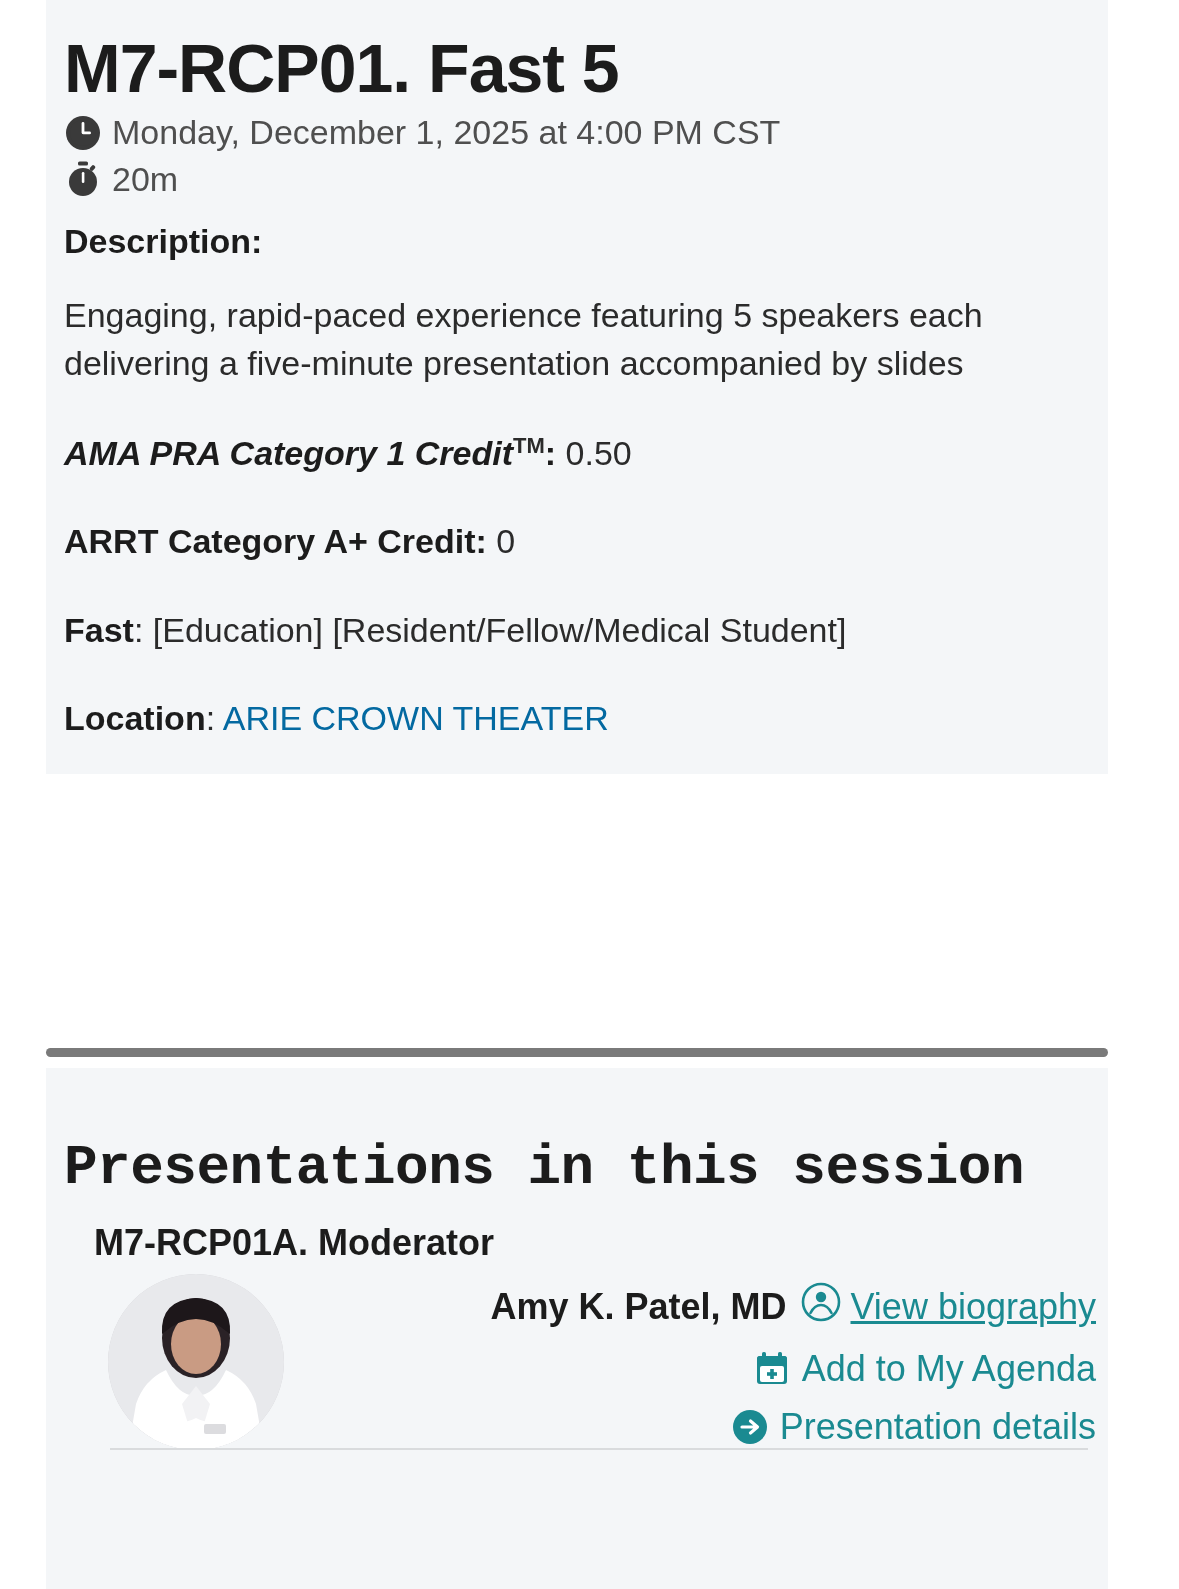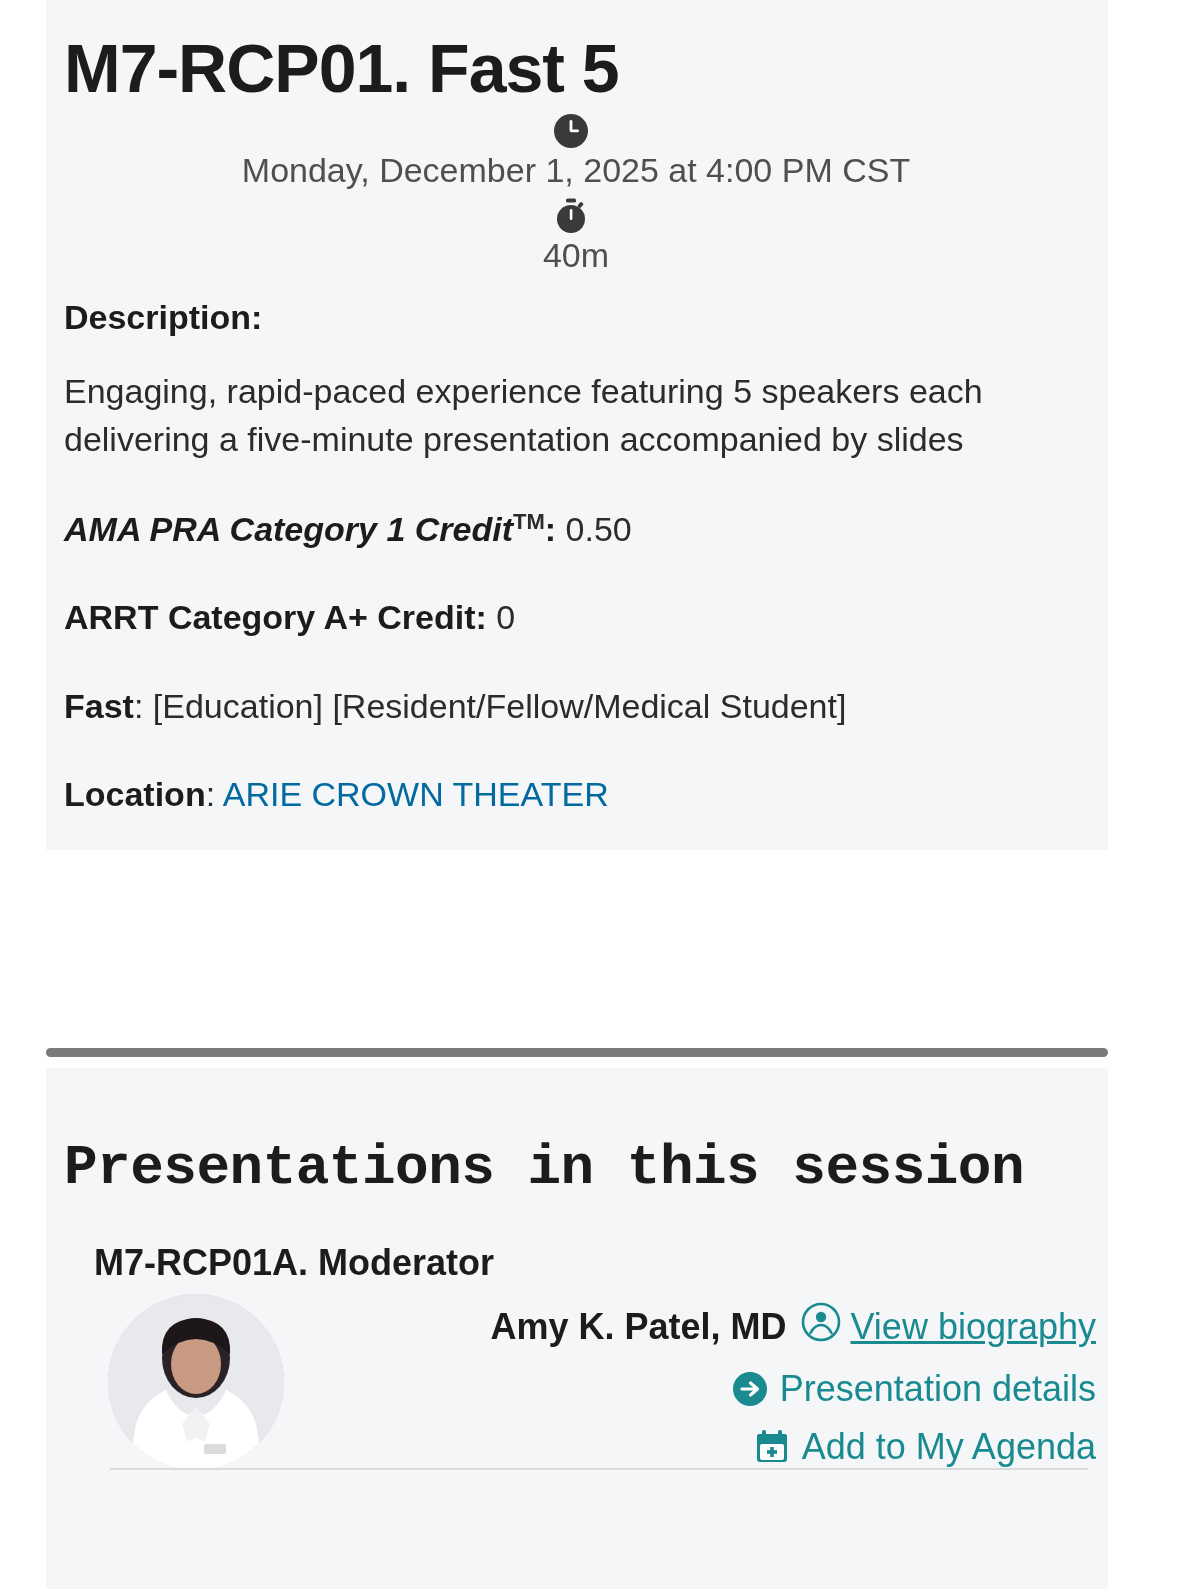--- a/index.html
+++ b/index.html
@@ -41,21 +41,20 @@
     margin: 0 0 6px 0;
     line-height: 1.12;
   }
   .meta-row {
     display: flex;
     align-items: center;
     font-size: 34px;
     color: #4f4f4f;
     margin: 6px 0 0 0;
     line-height: 1.2;
-    flex-direction: column;
   }
   .meta-row .icon {
     flex: 0 0 auto;
     margin-right: 10px;
     display: inline-flex;
     align-items: center;
   }
   .clock-icon svg, .timer-icon svg { display: block; }
 
   .desc-label {
@@ -116,21 +115,21 @@
   .section-title {
     font-size: 56px;
     font-weight: bold;
     color: #1c1c1c;
     margin: 0;
     padding: 68px 0 0 18px;
     letter-spacing: -0.5px;
     font-family: Liberation Mono, monospace;
   }
   .pres-block {
-    margin-top: 42px;
+    margin-top: 22px;
     padding: 0 12px 0 18px;
     position: relative;
   }
   .pres-code {
     font-size: 36px;
     font-weight: bold;
     color: #1c1c1c;
     margin-left: 30px;
   }
   .pres-row {
@@ -214,21 +213,21 @@
 
       <div class="meta-row">
         <span class="icon timer-icon">
           <svg width="38" height="38" viewBox="0 0 38 38">
             <rect x="14" y="1.5" width="10" height="4" rx="1.6" fill="#3a3a3a"></rect>
             <rect x="26.5" y="5" width="4" height="6" rx="1.6" transform="rotate(40 28.5 8)" fill="#3a3a3a"></rect>
             <circle cx="19" cy="22" r="14" fill="#3a3a3a"></circle>
             <rect x="17.8" y="12" width="2.6" height="11" rx="1.3" fill="#ffffff"></rect>
           </svg>
         </span>
-        <span>40m</span>
+        <span>20m</span>
       </div>
 
       <div class="desc-label">Description:</div>
 
       <div class="desc-body">Engaging, rapid-paced experience featuring 5 speakers each delivering a five-minute presentation accompanied by slides</div>
 
       <div class="field">
         <span class="k-italic">AMA PRA Category 1 Credit</span><sup>TM</sup><span class="k">: </span><span>0.50</span>
       </div>
 
@@ -285,41 +284,41 @@
                 <circle cx="20" cy="15" r="5.2" fill="#1a8a91"></circle>
                 <path d="M9.5 31 q4 -8 10.5 -8 q6.5 0 10.5 8" fill="none" stroke="#1a8a91" stroke-width="2.6" stroke-linecap="round"></path>
               </svg>
             </span>
             <a href="#" class="bio-link">View biography</a>
           </div>
 
           <div class="action-line">
             <span class="glyph">
               <svg width="40" height="40" viewBox="0 0 40 40">
-                <circle cx="20" cy="20" r="17" fill="#1a8a91"></circle>
-                <path d="M12 20 h14 M20.5 14 l7 6 l-7 6" fill="none" stroke="#ffffff" stroke-width="3.2" stroke-linecap="round" stroke-linejoin="round"></path>
-              </svg>
-            </span>
-            <span>Presentation details</span>
-          </div>
-
-          <div class="action-line">
-            <span class="glyph">
-              <svg width="40" height="40" viewBox="0 0 40 40">
                 <rect x="5" y="7" width="30" height="28" rx="3" fill="#1a8a91"></rect>
                 <rect x="5" y="7" width="30" height="8" rx="3" fill="#1a8a91"></rect>
                 <rect x="10" y="3" width="4" height="8" rx="1.6" fill="#1a8a91"></rect>
                 <rect x="26" y="3" width="4" height="8" rx="1.6" fill="#1a8a91"></rect>
                 <rect x="8" y="17" width="24" height="16" rx="2" fill="#ffffff"></rect>
                 <rect x="18.2" y="20" width="3.6" height="10" fill="#1a8a91"></rect>
                 <rect x="15" y="23.2" width="10" height="3.6" fill="#1a8a91"></rect>
               </svg>
             </span>
             <span>Add to My Agenda</span>
           </div>
+
+          <div class="action-line">
+            <span class="glyph">
+              <svg width="40" height="40" viewBox="0 0 40 40">
+                <circle cx="20" cy="20" r="17" fill="#1a8a91"></circle>
+                <path d="M12 20 h14 M20.5 14 l7 6 l-7 6" fill="none" stroke="#ffffff" stroke-width="3.2" stroke-linecap="round" stroke-linejoin="round"></path>
+              </svg>
+            </span>
+            <span>Presentation details</span>
+          </div>
         </div>
       </div>
 
       <div class="bottom-rule"></div>
     </div>
   </div>
 
 </div>
 
 </body></html>

